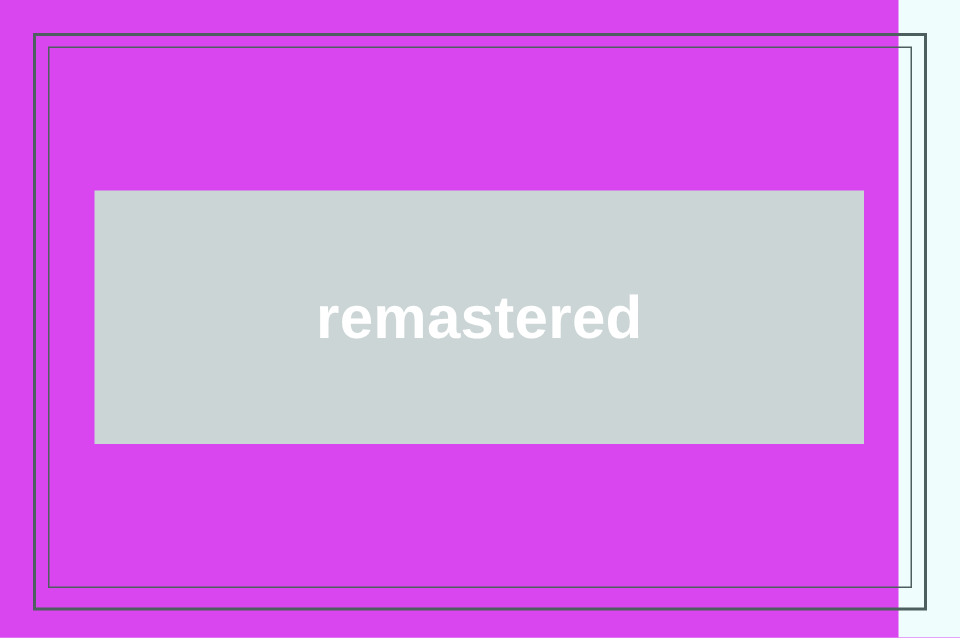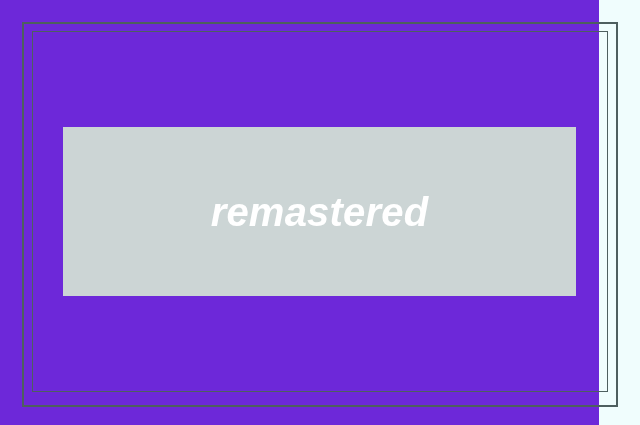--- a/index.html
+++ b/index.html
@@ -12,23 +12,22 @@
     overflow: hidden;
     font-family: "Liberation Sans", sans-serif;
     background: #f0fdfd;
   }
 
   
   #placeholder-canvas {
     position: relative;
     width: 599px;
     height: 425px;
-    background: #6d28d9;
+    background: #d946ef;
     box-sizing: border-box;
-    font-style: italic;
   }
 
   
   #outer-frame {
     position: absolute;
     left: 22px;
     top: 22px;
     width: 596px;
     height: 385px;
     border: 2px solid #4e5f5f;

